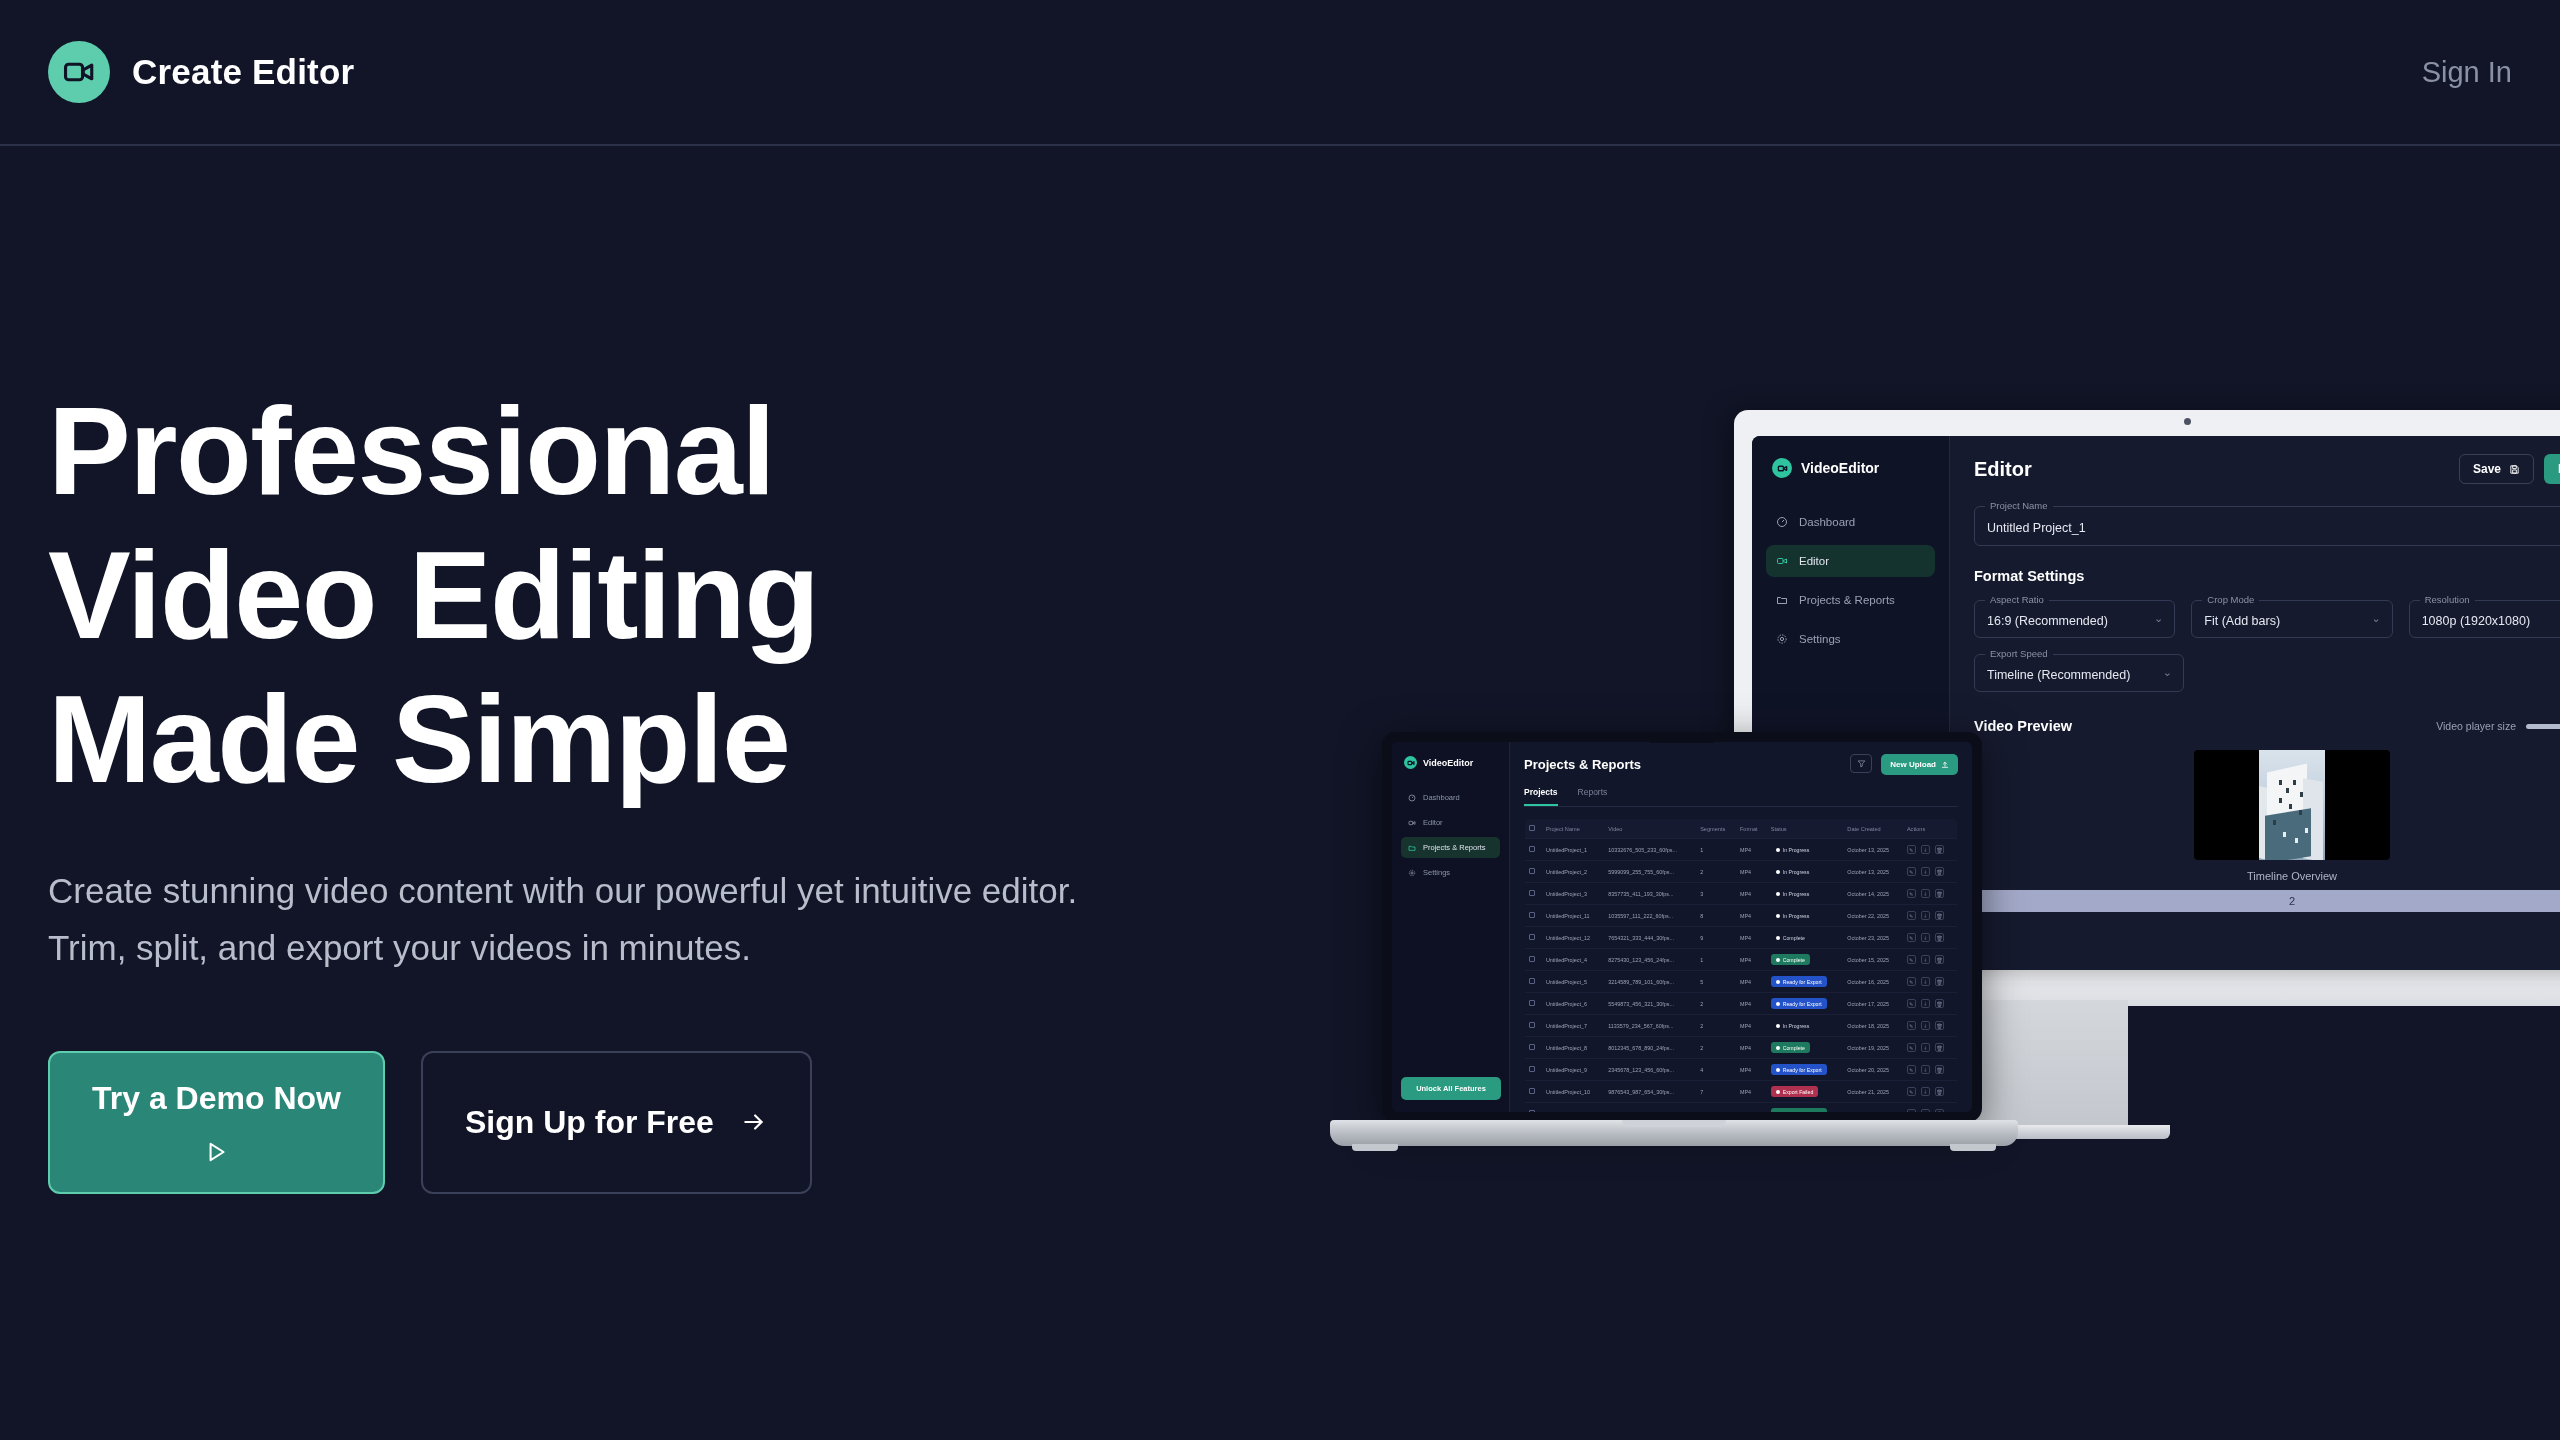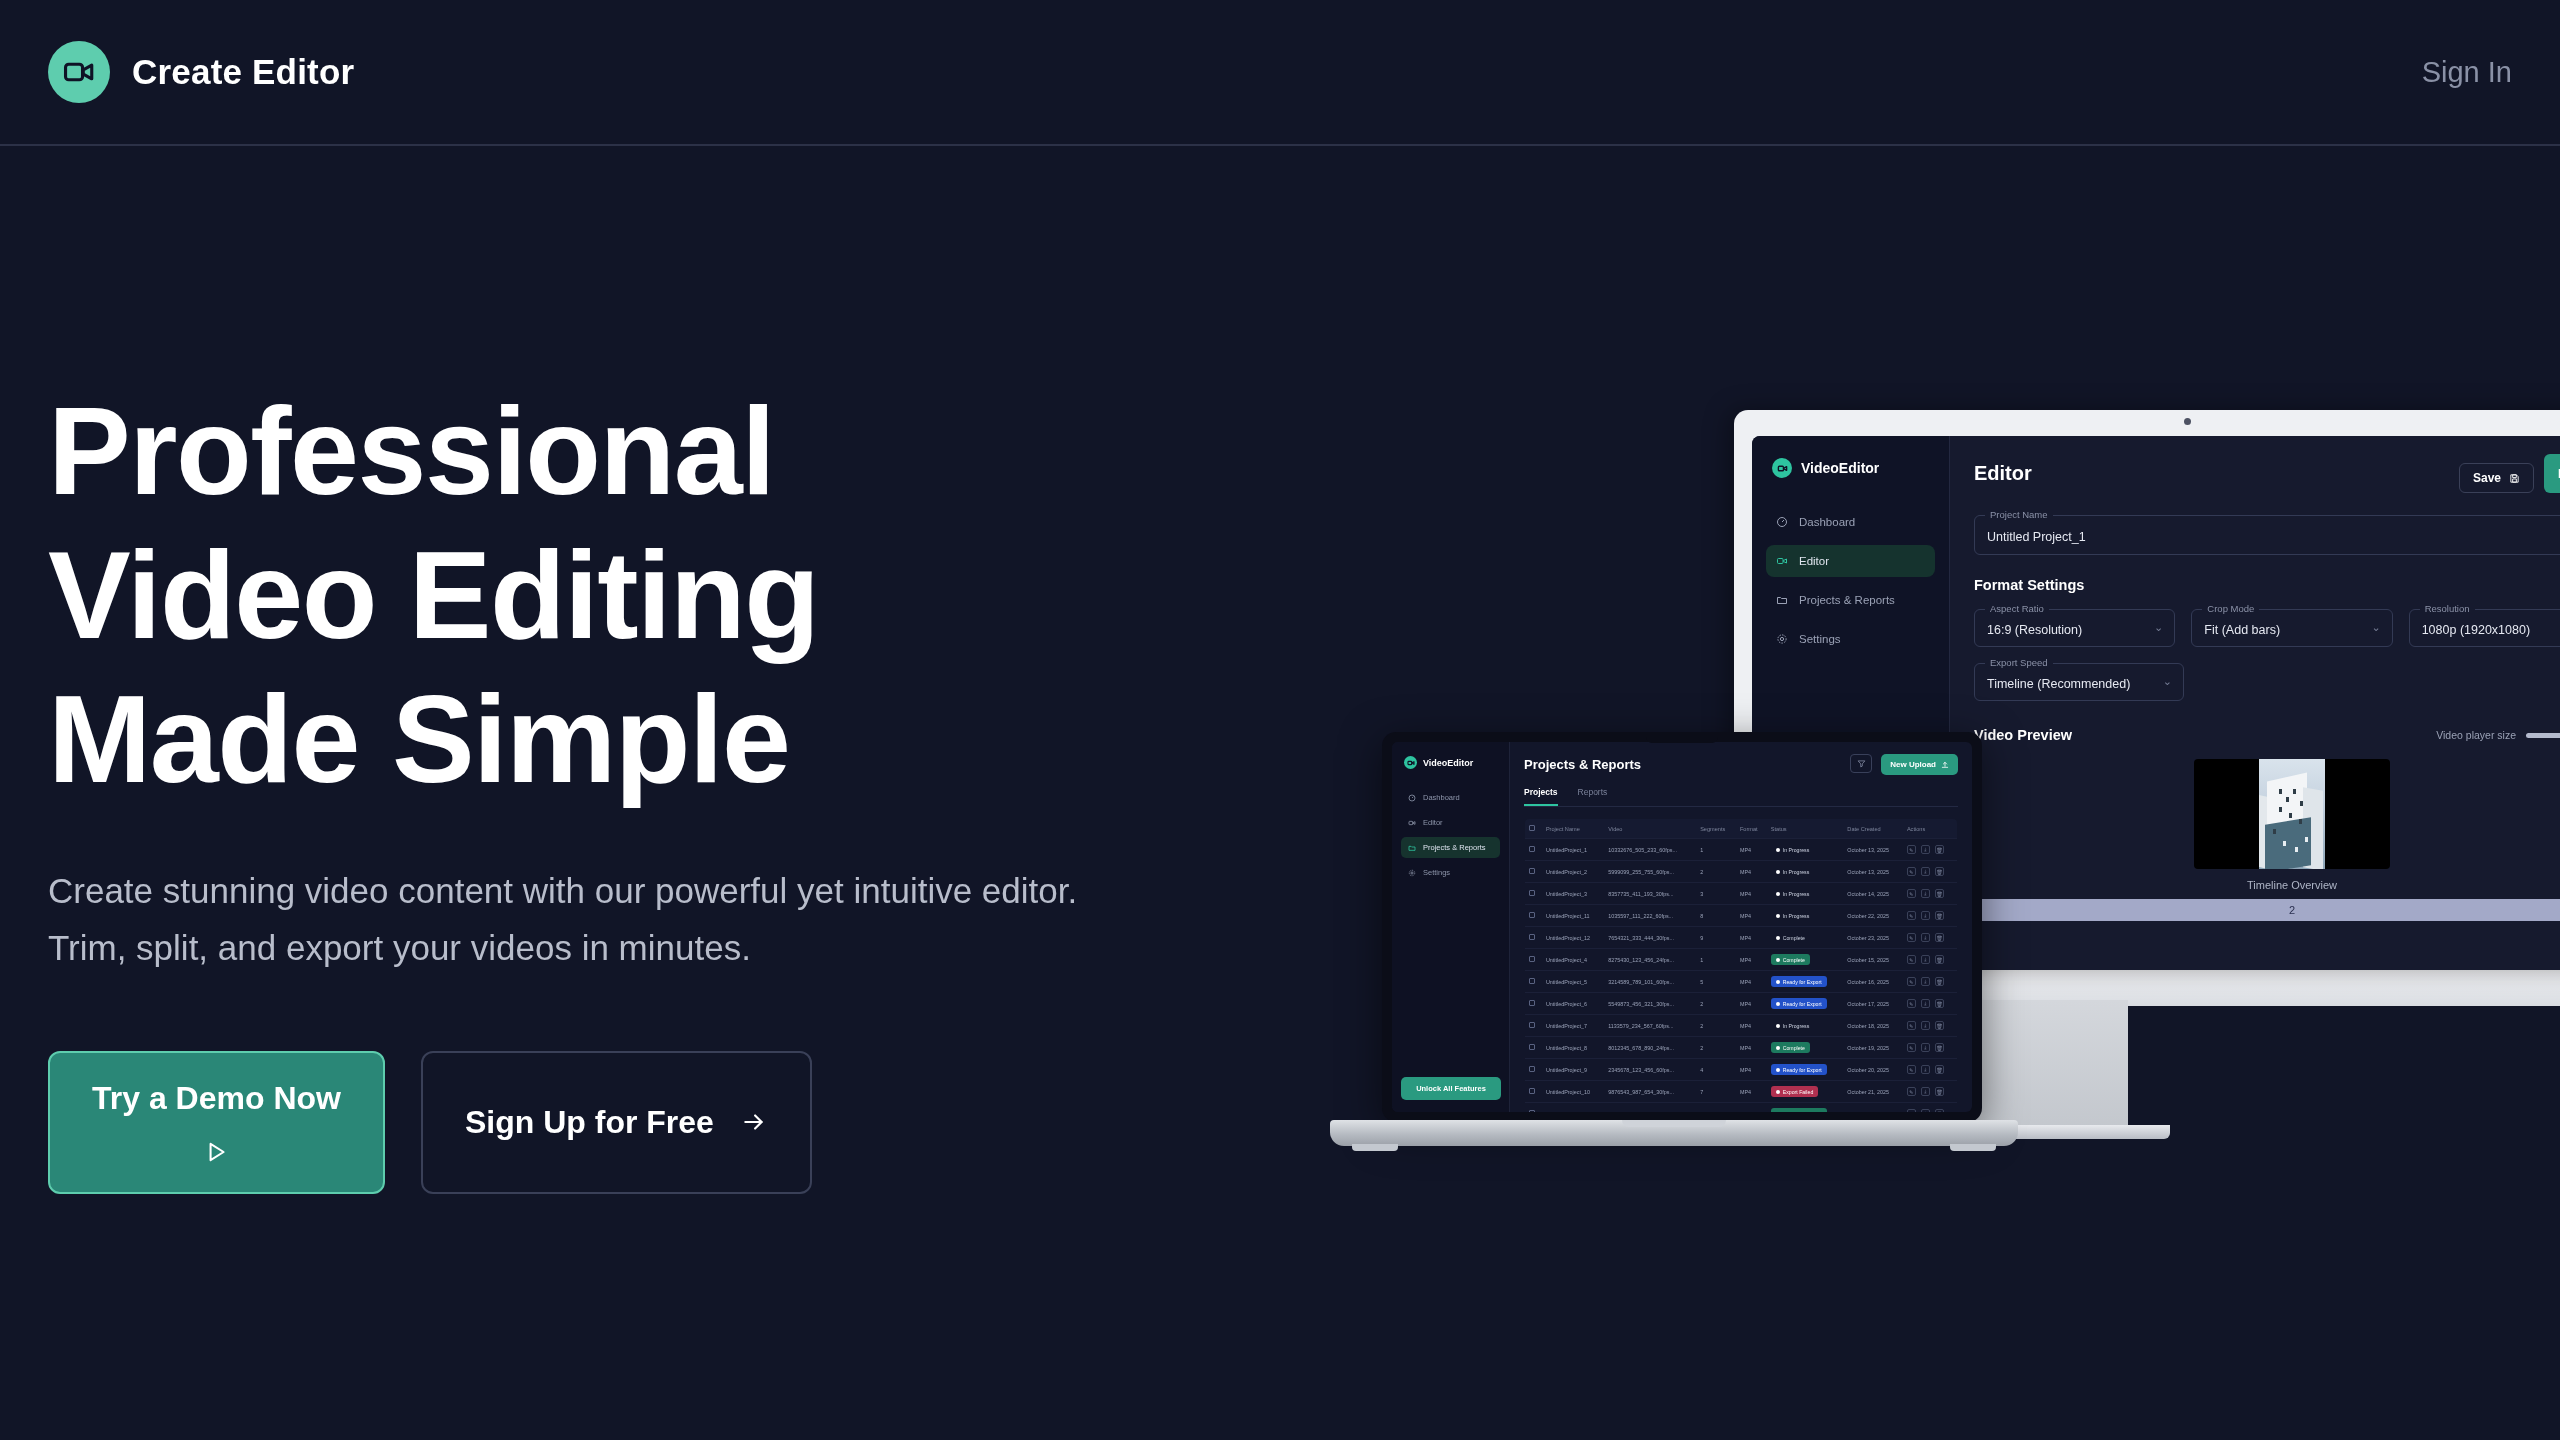--- a/index.html
+++ b/index.html
@@ -101,21 +101,21 @@
     border-radius: 8px; color: #9aa1b5; font-size: 11.5px; margin-bottom: 7px; cursor: pointer;
   }
   .ed-nav-item.active { background: #15332e; color: #dfe4ee; }
   .ed-main { position: absolute; left: 198px; top: 0; right: 0; bottom: 0; padding: 18px 24px; }
   .ed-topbar { display: flex; align-items: center; justify-content: space-between; }
   .ed-title { color: #fff; font-size: 20px; font-weight: bold; }
   .ed-topbtns { display: flex; gap: 10px; }
   .ed-btn-ghost {
     border: 1px solid #3a4058; color: #fff; background: transparent;
     font-size: 12px; font-weight: bold; padding: 7px 13px; border-radius: 6px;
-    display: inline-flex; align-items: center; gap: 8px; font-family: inherit; cursor: pointer; margin-top: 9px;
+    display: inline-flex; align-items: center; gap: 8px; font-family: inherit; cursor: pointer;
   }
   .ed-btn-teal {
     border: none; color: #fff; background: #2a9a80;
     font-size: 12px; font-weight: bold; padding: 8px 14px; border-radius: 6px;
     display: inline-flex; align-items: center; gap: 8px; font-family: inherit; cursor: pointer;
   }
   .ed-field { position: relative; border: 1px solid #333a55; border-radius: 6px; padding: 11px 12px 9px; margin-top: 22px; }
   .ed-field-label {
     position: absolute; top: -7px; left: 10px; background: #161a2e; padding: 0 5px;
     color: #8b92a8; font-size: 9.5px;
@@ -353,21 +353,21 @@
           <div class="ed-field">
             <span class="ed-field-label">Project Name</span>
             <span class="ed-field-value">Untitled Project_1</span>
           </div>
 
           <div class="ed-section-title">Format Settings</div>
 
           <div class="ed-row">
             <div class="ed-select">
               <span class="ed-field-label">Aspect Ratio</span>
-              <span class="ed-field-value">16:9 (Resolution)</span>
+              <span class="ed-field-value">16:9 (Recommended)</span>
               <span class="ed-caret">⌄</span>
             </div>
             <div class="ed-select">
               <span class="ed-field-label">Crop Mode</span>
               <span class="ed-field-value">Fit (Add bars)</span>
               <span class="ed-caret">⌄</span>
             </div>
             <div class="ed-select">
               <span class="ed-field-label">Resolution</span>
               <span class="ed-field-value">1080p (1920x1080)</span>

